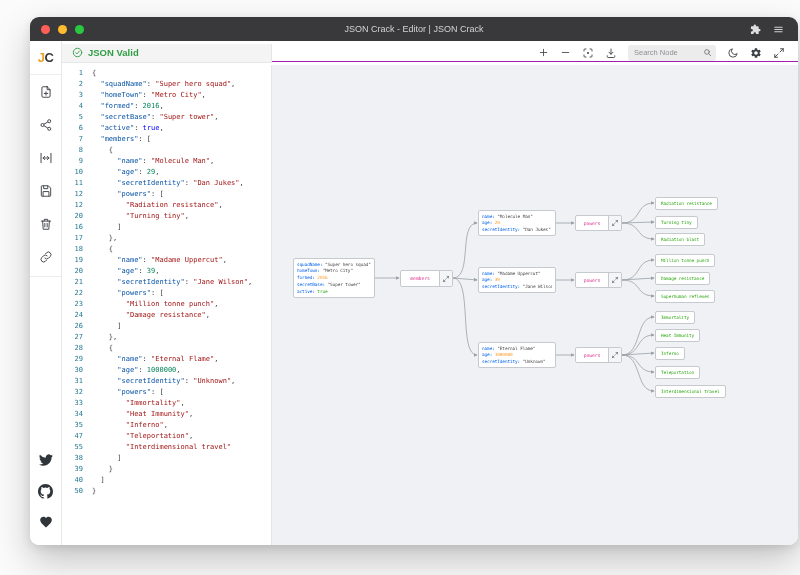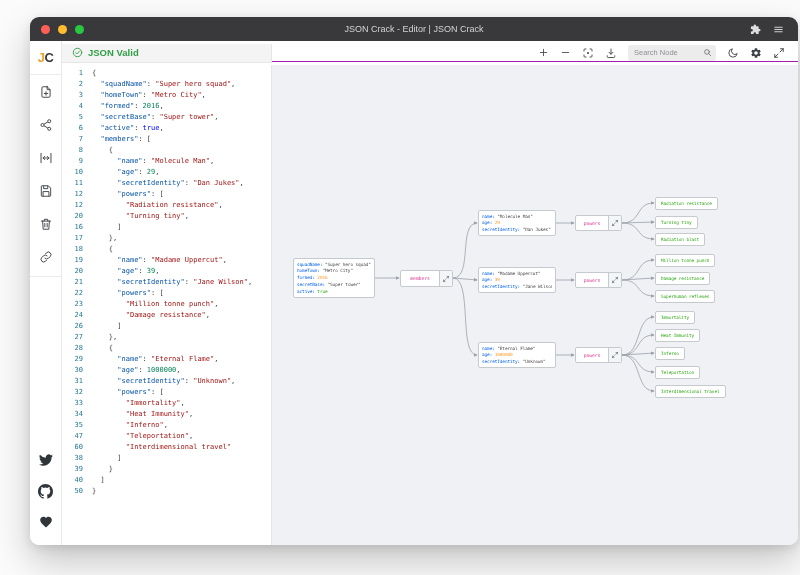--- a/index.html
+++ b/index.html
@@ -248,21 +248,21 @@
                 <div class="ed-line"><span class="ed-num">27</span><span class="ed-code"><span class="tk-p">    },</span></span></div>
                 <div class="ed-line"><span class="ed-num">28</span><span class="ed-code"><span class="tk-p">    {</span></span></div>
                 <div class="ed-line"><span class="ed-num">29</span><span class="ed-code"><span class="tk-p">      </span><span class="tk-k">"name"</span><span class="tk-p">: </span><span class="tk-s">"Eternal Flame"</span><span class="tk-p">,</span></span></div>
                 <div class="ed-line"><span class="ed-num">30</span><span class="ed-code"><span class="tk-p">      </span><span class="tk-k">"age"</span><span class="tk-p">: </span><span class="tk-n">1000000</span><span class="tk-p">,</span></span></div>
                 <div class="ed-line"><span class="ed-num">31</span><span class="ed-code"><span class="tk-p">      </span><span class="tk-k">"secretIdentity"</span><span class="tk-p">: </span><span class="tk-s">"Unknown"</span><span class="tk-p">,</span></span></div>
                 <div class="ed-line"><span class="ed-num">32</span><span class="ed-code"><span class="tk-p">      </span><span class="tk-k">"powers"</span><span class="tk-p">: [</span></span></div>
                 <div class="ed-line"><span class="ed-num">33</span><span class="ed-code"><span class="tk-p">        </span><span class="tk-s">"Immortality"</span><span class="tk-p">,</span></span></div>
                 <div class="ed-line"><span class="ed-num">34</span><span class="ed-code"><span class="tk-p">        </span><span class="tk-s">"Heat Immunity"</span><span class="tk-p">,</span></span></div>
                 <div class="ed-line"><span class="ed-num">35</span><span class="ed-code"><span class="tk-p">        </span><span class="tk-s">"Inferno"</span><span class="tk-p">,</span></span></div>
                 <div class="ed-line"><span class="ed-num">47</span><span class="ed-code"><span class="tk-p">        </span><span class="tk-s">"Teleportation"</span><span class="tk-p">,</span></span></div>
-                <div class="ed-line"><span class="ed-num">60</span><span class="ed-code"><span class="tk-p">        </span><span class="tk-s">"Interdimensional travel"</span></span></div>
+                <div class="ed-line"><span class="ed-num">55</span><span class="ed-code"><span class="tk-p">        </span><span class="tk-s">"Interdimensional travel"</span></span></div>
                 <div class="ed-line"><span class="ed-num">38</span><span class="ed-code"><span class="tk-p">      ]</span></span></div>
                 <div class="ed-line"><span class="ed-num">39</span><span class="ed-code"><span class="tk-p">    }</span></span></div>
                 <div class="ed-line"><span class="ed-num">40</span><span class="ed-code"><span class="tk-p">  ]</span></span></div>
                 <div class="ed-line"><span class="ed-num">50</span><span class="ed-code"><span class="tk-p">}</span></span></div>
               </div>
           </div>
           <div class="graph">
             <svg class="edges" width="496" height="480">
               <defs>
                 <marker id="arr" viewBox="0 0 6 6" refX="5" refY="3" markerWidth="5" markerHeight="5" orient="auto">

